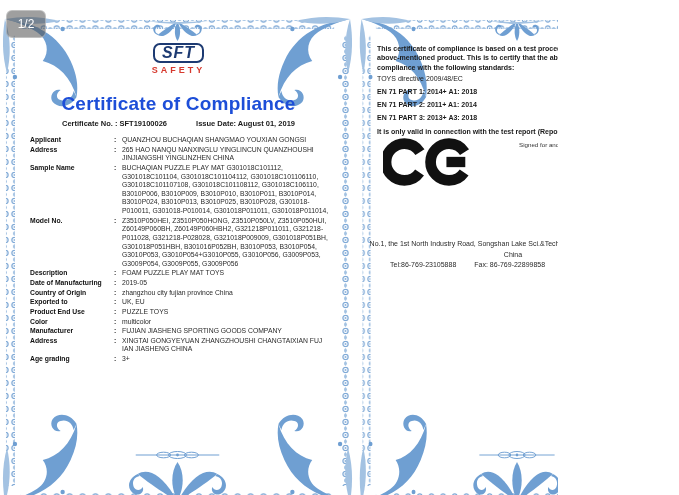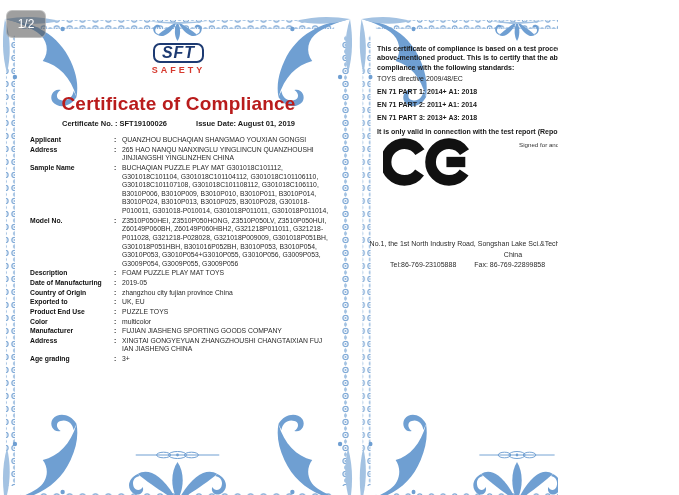--- a/index.html
+++ b/index.html
@@ -9,21 +9,21 @@
   .page{position:absolute;top:13px;height:495px;background:#fff;}
   .page.left{left:0;width:357px;}
   .page.right{left:357px;width:322px;}
   .frame{position:absolute;left:1px;top:2px;}
   
   .logo-wrap{position:absolute;left:0;top:30px;width:100%;display:flex;flex-direction:column;align-items:center;}
   .logo-box{border:2.5px solid #1d3a72;border-radius:7px;padding:0 7px;line-height:1;}
   .logo-box .sft{font-size:16px;font-weight:bold;font-style:italic;color:#1d3a72;letter-spacing:1px;}
   .logo-sub{color:#d63a2f;font-weight:bold;font-size:9px;letter-spacing:3px;margin-top:2px;}
   .cert-title{position:absolute;left:0;top:80px;width:100%;text-align:center;
-              font-size:19px;font-weight:bold;color:#b91c1c;letter-spacing:.2px;}
+              font-size:19px;font-weight:bold;color:#1d4ed8;letter-spacing:.2px;}
   .cert-meta{position:absolute;left:0;top:106px;width:100%;display:flex;justify-content:center;gap:29px;
              font-size:7.5px;font-weight:bold;color:#1a1a1a;}
   .fields{position:absolute;left:30px;top:123px;width:302px;font-size:6.8px;line-height:1.27;}
   .frow{display:flex;align-items:flex-start;margin-bottom:1px;}
   .flabel{width:84px;font-weight:bold;color:#111;flex:none;}
   .fcolon{width:8px;flex:none;font-weight:bold;}
   .fvalue{flex:1;color:#2a2a2a;}
   
   .r-body{position:absolute;left:20px;top:31px;width:286px;font-size:7px;line-height:1.35;color:#1a1a1a;}
   .r-intro{font-weight:bold;}

